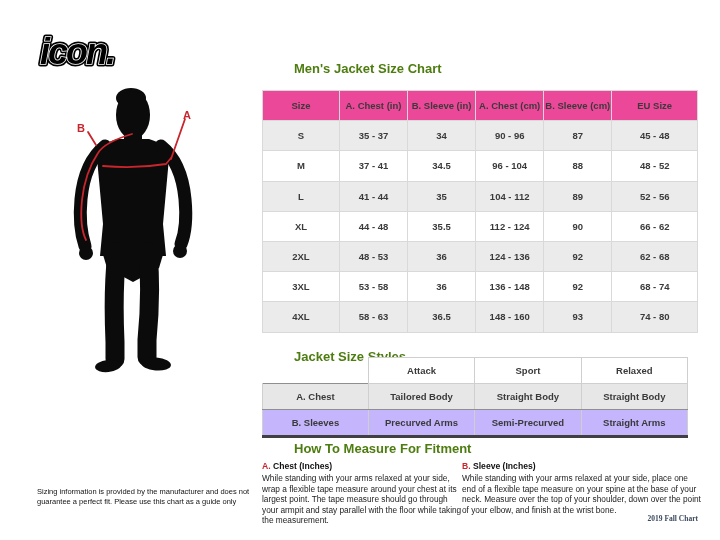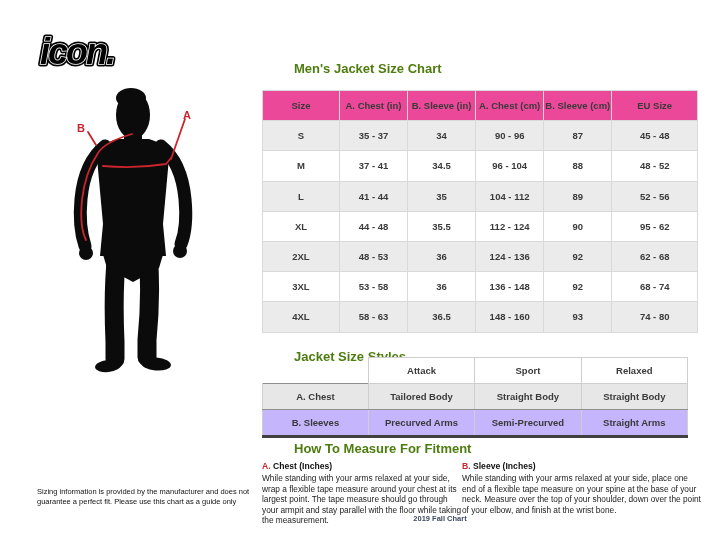--- a/index.html
+++ b/index.html
@@ -43,22 +43,22 @@
   
   .measure-col{position:absolute;top:461px;font-size:8.3px;line-height:1.28;color:#222;}
   .measure-a{left:262px;width:200px;}
   .measure-b{left:462px;width:240px;}
   .measure-head{font-weight:bold;font-size:8.6px;color:#111;margin-bottom:1px;}
   .red{color:#c9252c;}
 
   
   .disclaimer{position:absolute;left:37px;top:487px;width:226px;font-size:7.5px;
         line-height:1.35;color:#141414;}
-  .chart-version{position:absolute;left:262px;top:514px;width:356px;text-align:center;
-        font-size:7.5px;font-weight:bold;color:#3c4a5e;}
+  .chart-version{position:absolute;left:262px;top:514px;width:436px;text-align:right;
+        font-size:7.5px;font-weight:bold;color:#3c4a5e;font-family:Liberation Serif, serif;}
 </style>
 </head>
 <body>
 
 <div class="page">
 
   <div class="logo">
     <svg width="150" height="50" viewBox="0 0 150 50">
       <text x="4" y="38" font-family="Liberation Sans, sans-serif" font-style="italic" font-weight="bold" font-size="36" letter-spacing="-2" fill="#000" stroke="#000" stroke-width="5" stroke-linejoin="round">icon.</text>
       <text x="4" y="38" font-family="Liberation Sans, sans-serif" font-style="italic" font-weight="bold" font-size="36" letter-spacing="-2" fill="#000" stroke="#fff" stroke-width="1.6" paint-order="stroke">icon.</text>
@@ -129,21 +129,21 @@
           <td>104 - 112</td>
           <td>89</td>
           <td>52 - 56</td>
         </tr>
         <tr>
           <td>XL</td>
           <td>44 - 48</td>
           <td>35.5</td>
           <td>112 - 124</td>
           <td>90</td>
-          <td>95 - 62</td>
+          <td>66 - 62</td>
         </tr>
         <tr>
           <td>2XL</td>
           <td>48 - 53</td>
           <td>36</td>
           <td>124 - 136</td>
           <td>92</td>
           <td>62 - 68</td>
         </tr>
         <tr>

